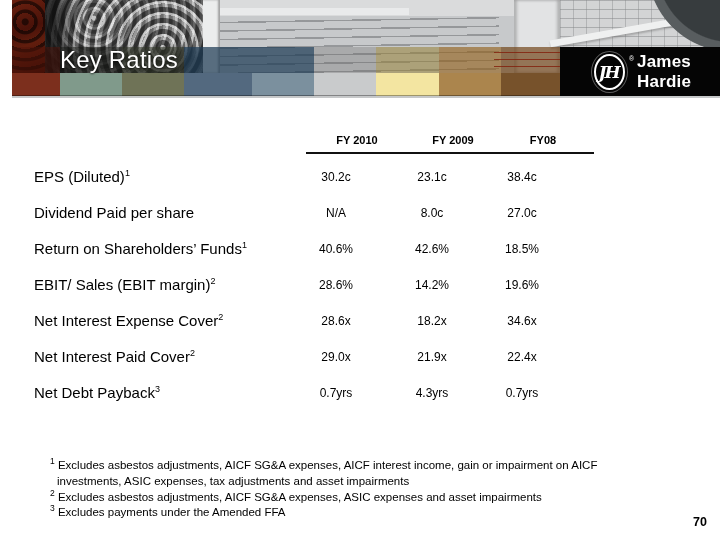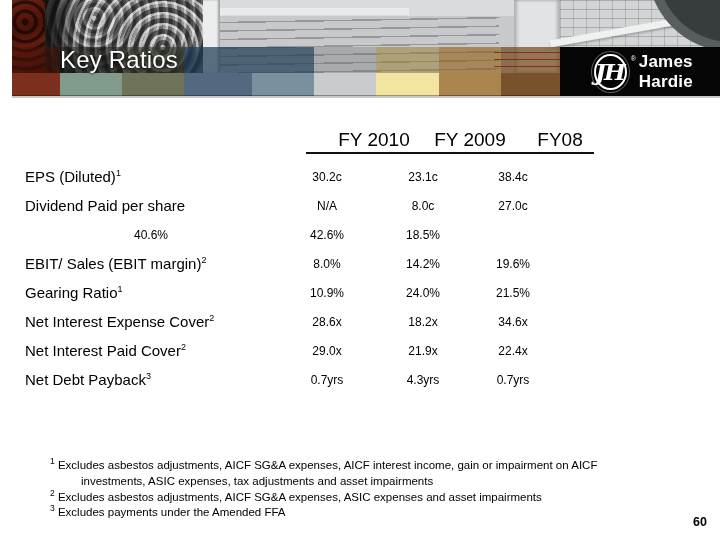--- a/index.html
+++ b/index.html
@@ -48,42 +48,42 @@
       font-size:24px;color:#fff;z-index:5;text-shadow:0 1px 2px rgba(0,0,0,.6);
       letter-spacing:.2px;white-space:nowrap;}
 
   
   #logo-box{position:absolute;left:548px;top:47px;width:172px;height:49px;background:#050505;
       display:flex;align-items:center;z-index:6;}
   #logo-mark{position:relative;margin-left:34px;width:32px;height:32px;border:2px solid #fff;
       border-radius:50%;outline:1px solid rgba(255,255,255,.35);outline-offset:2px;
       display:flex;align-items:center;justify-content:center;}
   #logo-monogram{font-family:"DejaVu Serif",serif;font-style:italic;font-weight:bold;
-      font-size:23px;color:#fff;letter-spacing:-2px;transform:translateX(-1px);}
+      font-size:17px;color:#fff;letter-spacing:-2px;transform:translateX(-1px);}
   #logo-reg{color:#fff;font-size:7px;position:relative;top:-13px;left:4px;}
   #logo-text{color:#fff;font-weight:bold;font-size:17px;margin-left:7px;letter-spacing:.2px;}
   #header-rule{position:absolute;left:0;top:96px;width:720px;height:2px;background:#c6c8c9;
       box-shadow:0 -1px 0 rgba(0,0,0,.35);}
 
   
   #table{position:absolute;left:0;top:128px;width:720px;font-size:15px;}
   .trow{display:grid;grid-template-columns:252px 100px 92px 88px;align-items:center;height:29px;
-      padding-left:25px;}
-  #thead{height:24px;font-weight:normal;font-size:19px;display:grid;
-      grid-template-columns:252px 100px 92px 88px;align-items:center;padding-left:72px;}
+      padding-left:34px;margin-top:7px;}
+  #thead{height:24px;font-weight:bold;font-size:11px;display:grid;
+      grid-template-columns:252px 100px 92px 88px;align-items:center;padding-left:55px;}
   .vcell{text-align:center;font-size:12px;}
   .hcell{text-align:center;}
   #head-rule{margin-left:306px;width:288px;height:0;border-top:2px solid #111;}
   #tbody{margin-top:8px;}
   .lbl sup{font-size:60%;vertical-align:super;line-height:0;}
 
   
   #footnotes{position:absolute;left:50px;top:458px;width:640px;font-size:11.5px;line-height:15.8px;}
   .fn sup{font-size:8.5px;vertical-align:super;line-height:0;}
-  .fn-l2{display:block;padding-left:7px;margin-left:24px;}
+  .fn-l2{display:block;padding-left:7px;}
   .fn-l2:empty{display:none;}
 
   #page-number{position:absolute;right:13px;top:515px;font-size:12.5px;font-weight:bold;}
 </style>
 </head>
 <body>
 
 <div id="slide">
 
   <div id="header">
@@ -153,35 +153,30 @@
         <div class="vcell">23.1c</div>
         <div class="vcell">38.4c</div>
       </div>
       <div class="trow">
         <div class="lbl"><span>Dividend Paid per share</span><sup></sup></div>
         <div class="vcell">N/A</div>
         <div class="vcell">8.0c</div>
         <div class="vcell">27.0c</div>
       </div>
       <div class="trow">
+        <div class="lbl"><span>Return on Shareholders’ Funds</span><sup>1</sup></div>
         <div class="vcell">40.6%</div>
         <div class="vcell">42.6%</div>
         <div class="vcell">18.5%</div>
       </div>
       <div class="trow">
         <div class="lbl"><span>EBIT/ Sales (EBIT margin)</span><sup>2</sup></div>
-        <div class="vcell">8.0%</div>
+        <div class="vcell">28.6%</div>
         <div class="vcell">14.2%</div>
         <div class="vcell">19.6%</div>
-      </div>
-      <div class="trow">
-        <div class="lbl"><span>Gearing Ratio</span><sup>1</sup></div>
-        <div class="vcell">10.9%</div>
-        <div class="vcell">24.0%</div>
-        <div class="vcell">21.5%</div>
       </div>
       <div class="trow">
         <div class="lbl"><span>Net Interest Expense Cover</span><sup>2</sup></div>
         <div class="vcell">28.6x</div>
         <div class="vcell">18.2x</div>
         <div class="vcell">34.6x</div>
       </div>
       <div class="trow">
         <div class="lbl"><span>Net Interest Paid Cover</span><sup>2</sup></div>
         <div class="vcell">29.0x</div>
@@ -208,14 +203,14 @@
       <span>Excludes asbestos adjustments, AICF SG&amp;A expenses, ASIC expenses and asset impairments</span>
       
     </div>
     <div class="fn">
       <sup>3</sup>
       <span>Excludes payments under the Amended FFA</span>
       
     </div>
   </div>
 
-  <div id="page-number">60</div>
+  <div id="page-number">70</div>
 </div>
 
 </body></html>

